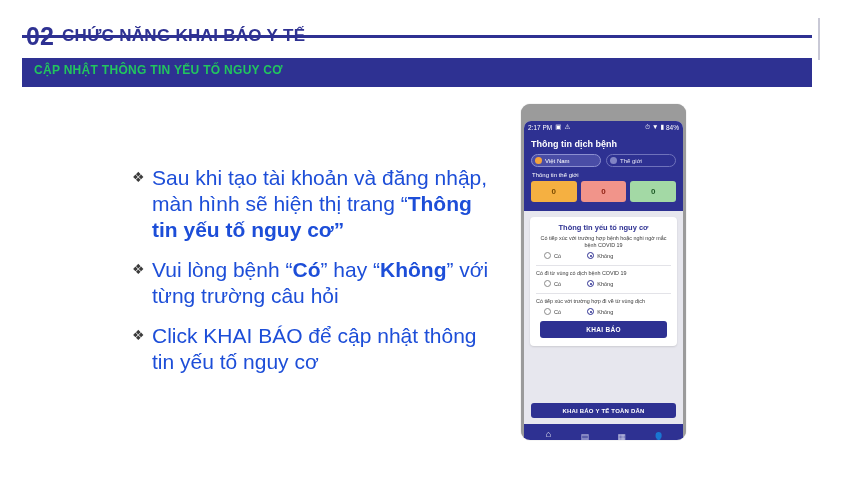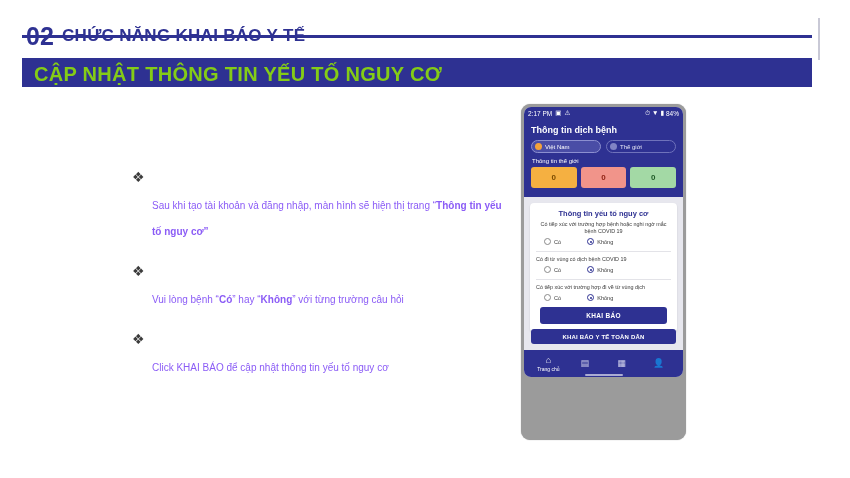--- a/index.html
+++ b/index.html
@@ -48,22 +48,22 @@
   
   .banner {
     position: absolute;
     left: 22px; top: 58px;
     width: 790px; height: 29px;
     background: #2e3192;
   }
   .banner-text {
     position: absolute;
     left: 12px; top: 5px;
-    color: #84cc16;
-    font-size: 20px; font-weight: bold;
+    color: #22c55e;
+    font-size: 12px; font-weight: bold;
     letter-spacing: 0.3px;
   }
 
   
   .bullets {
     position: absolute;
     left: 132px; top: 165px;
     width: 370px;
   }
   .bullet-row {
@@ -72,42 +72,41 @@
     margin-bottom: 14px;
   }
   .bullet-mark {
     width: 20px;
     flex: 0 0 20px;
     font-size: 14px;
     color: #3c3c3c;
     line-height: 25px;
   }
   .bullet-text {
-    font-size: 10px;
-    color: #8b5cf6;
+    font-size: 21px;
+    color: #1d4ed8;
     line-height: 26px;
-    margin-top: 28px;
   }
   .bullet-text b { font-weight: bold; }
 
   
   .phone {
     position: absolute;
     left: 521px; top: 104px;
     width: 165px; height: 336px;
     background: #9b9b9b;
     border-radius: 9px;
     padding: 0;
     overflow: hidden;
     box-shadow: 0 0 1px rgba(0,0,0,0.4);
   }
   .phone-screen {
     position: absolute;
-    left: 3px; top: 3px;
-    width: 159px; height: 270px;
+    left: 3px; top: 17px;
+    width: 159px; height: 330px;
     background: #e7e7ee;
     border-radius: 7px;
     overflow: hidden;
   }
   
   .status-bar {
     height: 13px;
     background: #2e3192;
     color: #ffffff;
     font-size: 6.5px;

